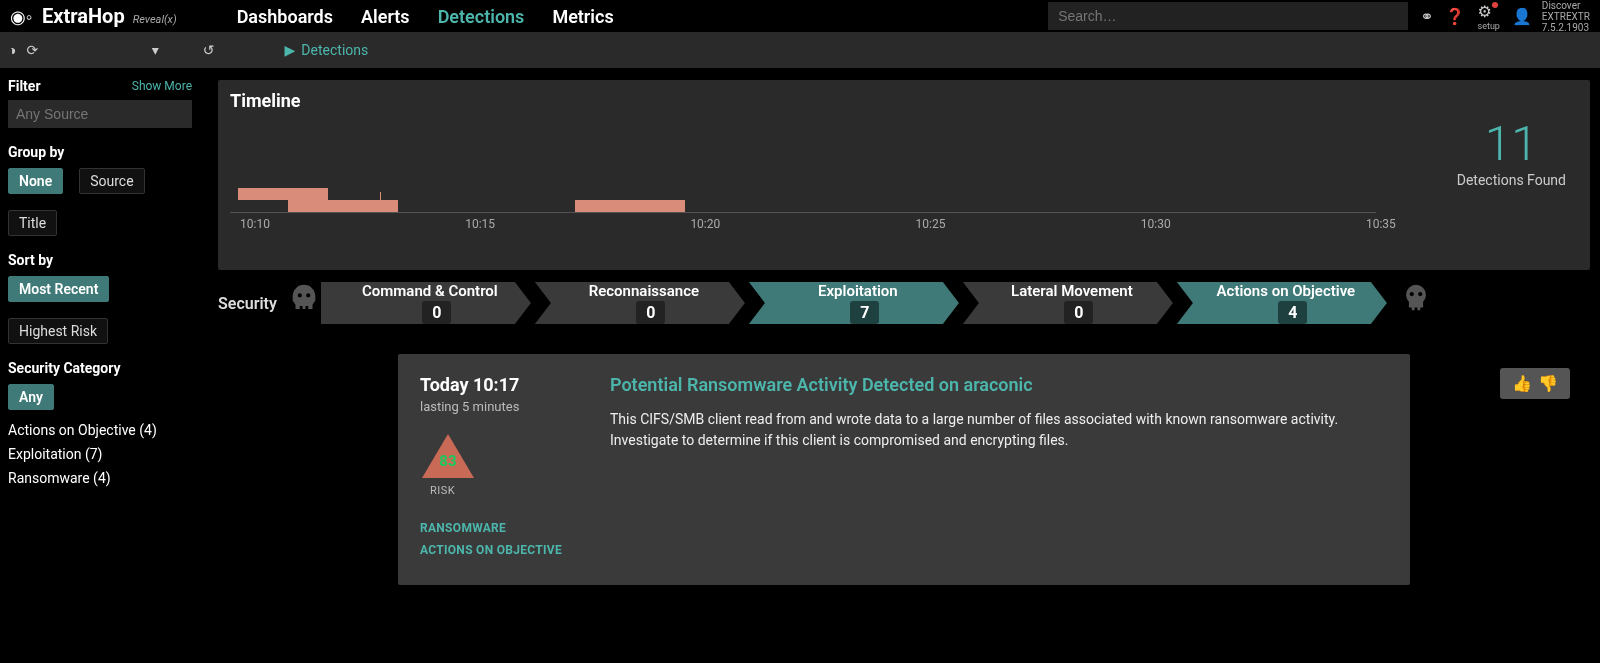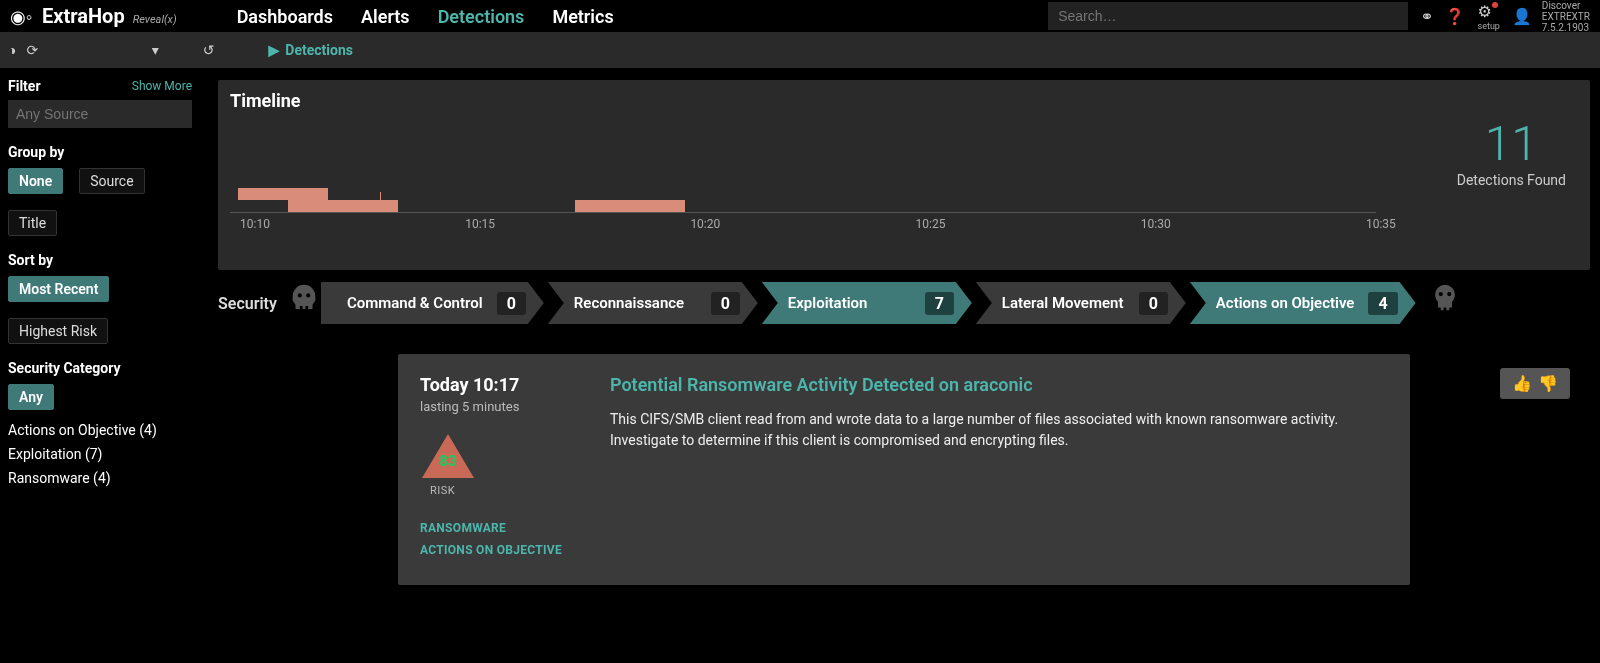--- a/index.html
+++ b/index.html
@@ -46,21 +46,21 @@
   align-items: center;
   padding: 0 8px;
   gap: 14px;
   color: #eee;
 }
 .timebar .tb-left{display:flex;align-items:center;gap:10px;}
 .timebar .tb-range{display:flex;flex-direction:column;line-height:1.1;}
 .timebar .tb-range .main{font-size:13px;font-weight:600;}
 .timebar .tb-range .sub{font-size:11px;color:#999;}
 .tb-icon{color:#ccc;cursor:pointer;}
-.breadcrumb{color:#4db6ac;font-weight:700;margin-left:40px;}
+.breadcrumb{color:#4db6ac;font-weight:400;margin-left:56px;}
 .tri{color:#4db6ac;margin-right:6px;}
 
 .main { display: flex; height: 595px; }
 .sidebar {
   width: 200px;
   background: #000;
   padding: 10px 8px;
   flex-shrink:0;
 }
 .sb-section { margin-bottom: 16px; }
@@ -92,21 +92,21 @@
 .barseg{position:absolute;bottom:19px;height:12px;background:#d98c7a;}
 
 .killchain{display:flex;align-items:center;gap:0;margin-bottom:30px;}
 .kc-label{font-size:16px;font-weight:600;color:#ddd;margin-right:10px;}
 .skull{color:#555;font-size:34px;}
 .kc-step{
   position:relative;display:flex;align-items:center;justify-content:space-between;
   padding:0 18px 0 26px;height:42px;min-width:210px;
   background:#3a3a3a;color:#fff;font-weight:600;font-size:15px;
   clip-path: polygon(0 0, calc(100% - 16px) 0, 100% 50%, calc(100% - 16px) 100%, 0 100%, 16px 50%);
-  margin-right:4px;cursor:pointer;
+  margin-right:4px;cursor:pointer;flex-direction:column;
 }
 .kc-step.first{clip-path: polygon(0 0, calc(100% - 16px) 0, 100% 50%, calc(100% - 16px) 100%, 0 100%);}
 .kc-step .cnt{background:#222;color:#fff;border-radius:3px;padding:2px 10px;font-size:16px;font-weight:700;margin-left:14px;}
 .kc-step.hot{background:#3f7a78;}
 .kc-step.hot .cnt{background:#1e4140;}
 
 .detection{display:flex;gap:20px;background:#3a3a3a;border-radius:2px;padding:20px 22px;margin-left:180px;margin-right:180px;}
 .det-left{width:170px;}
 .det-time{font-size:18px;font-weight:700;color:#fff;}
 .det-dur{font-size:13px;color:#bbb;margin-top:4px;margin-bottom:18px;}

